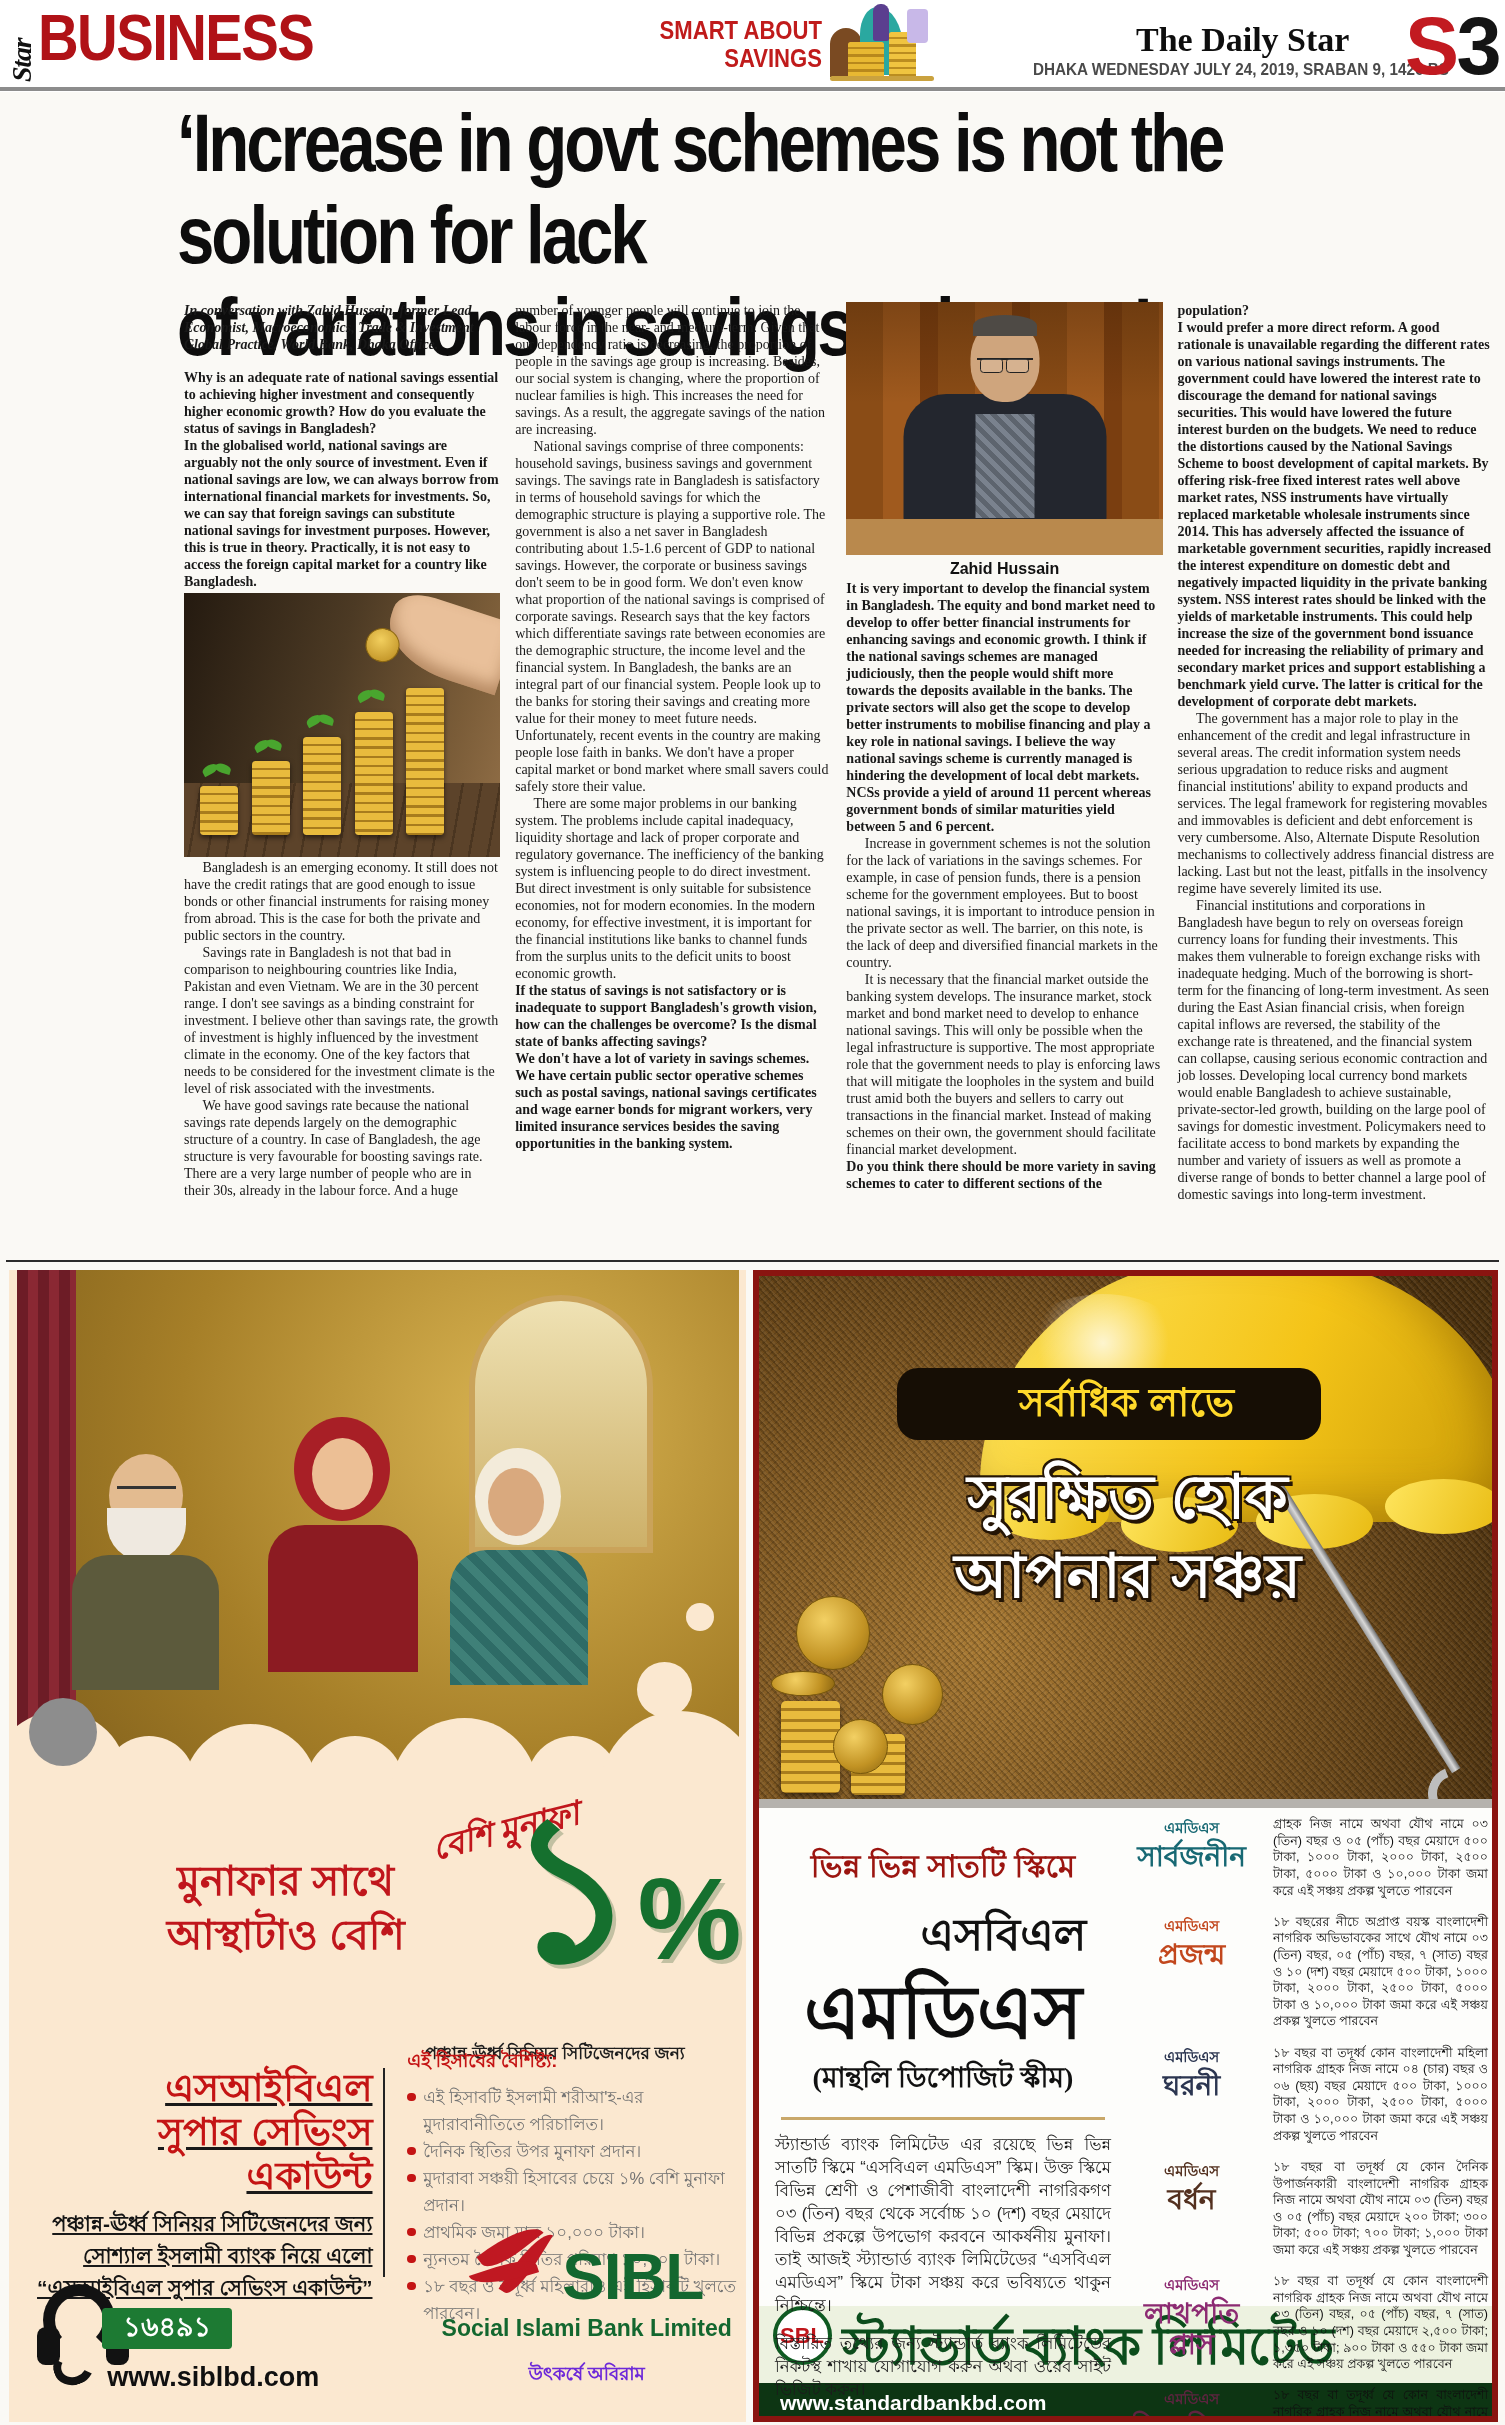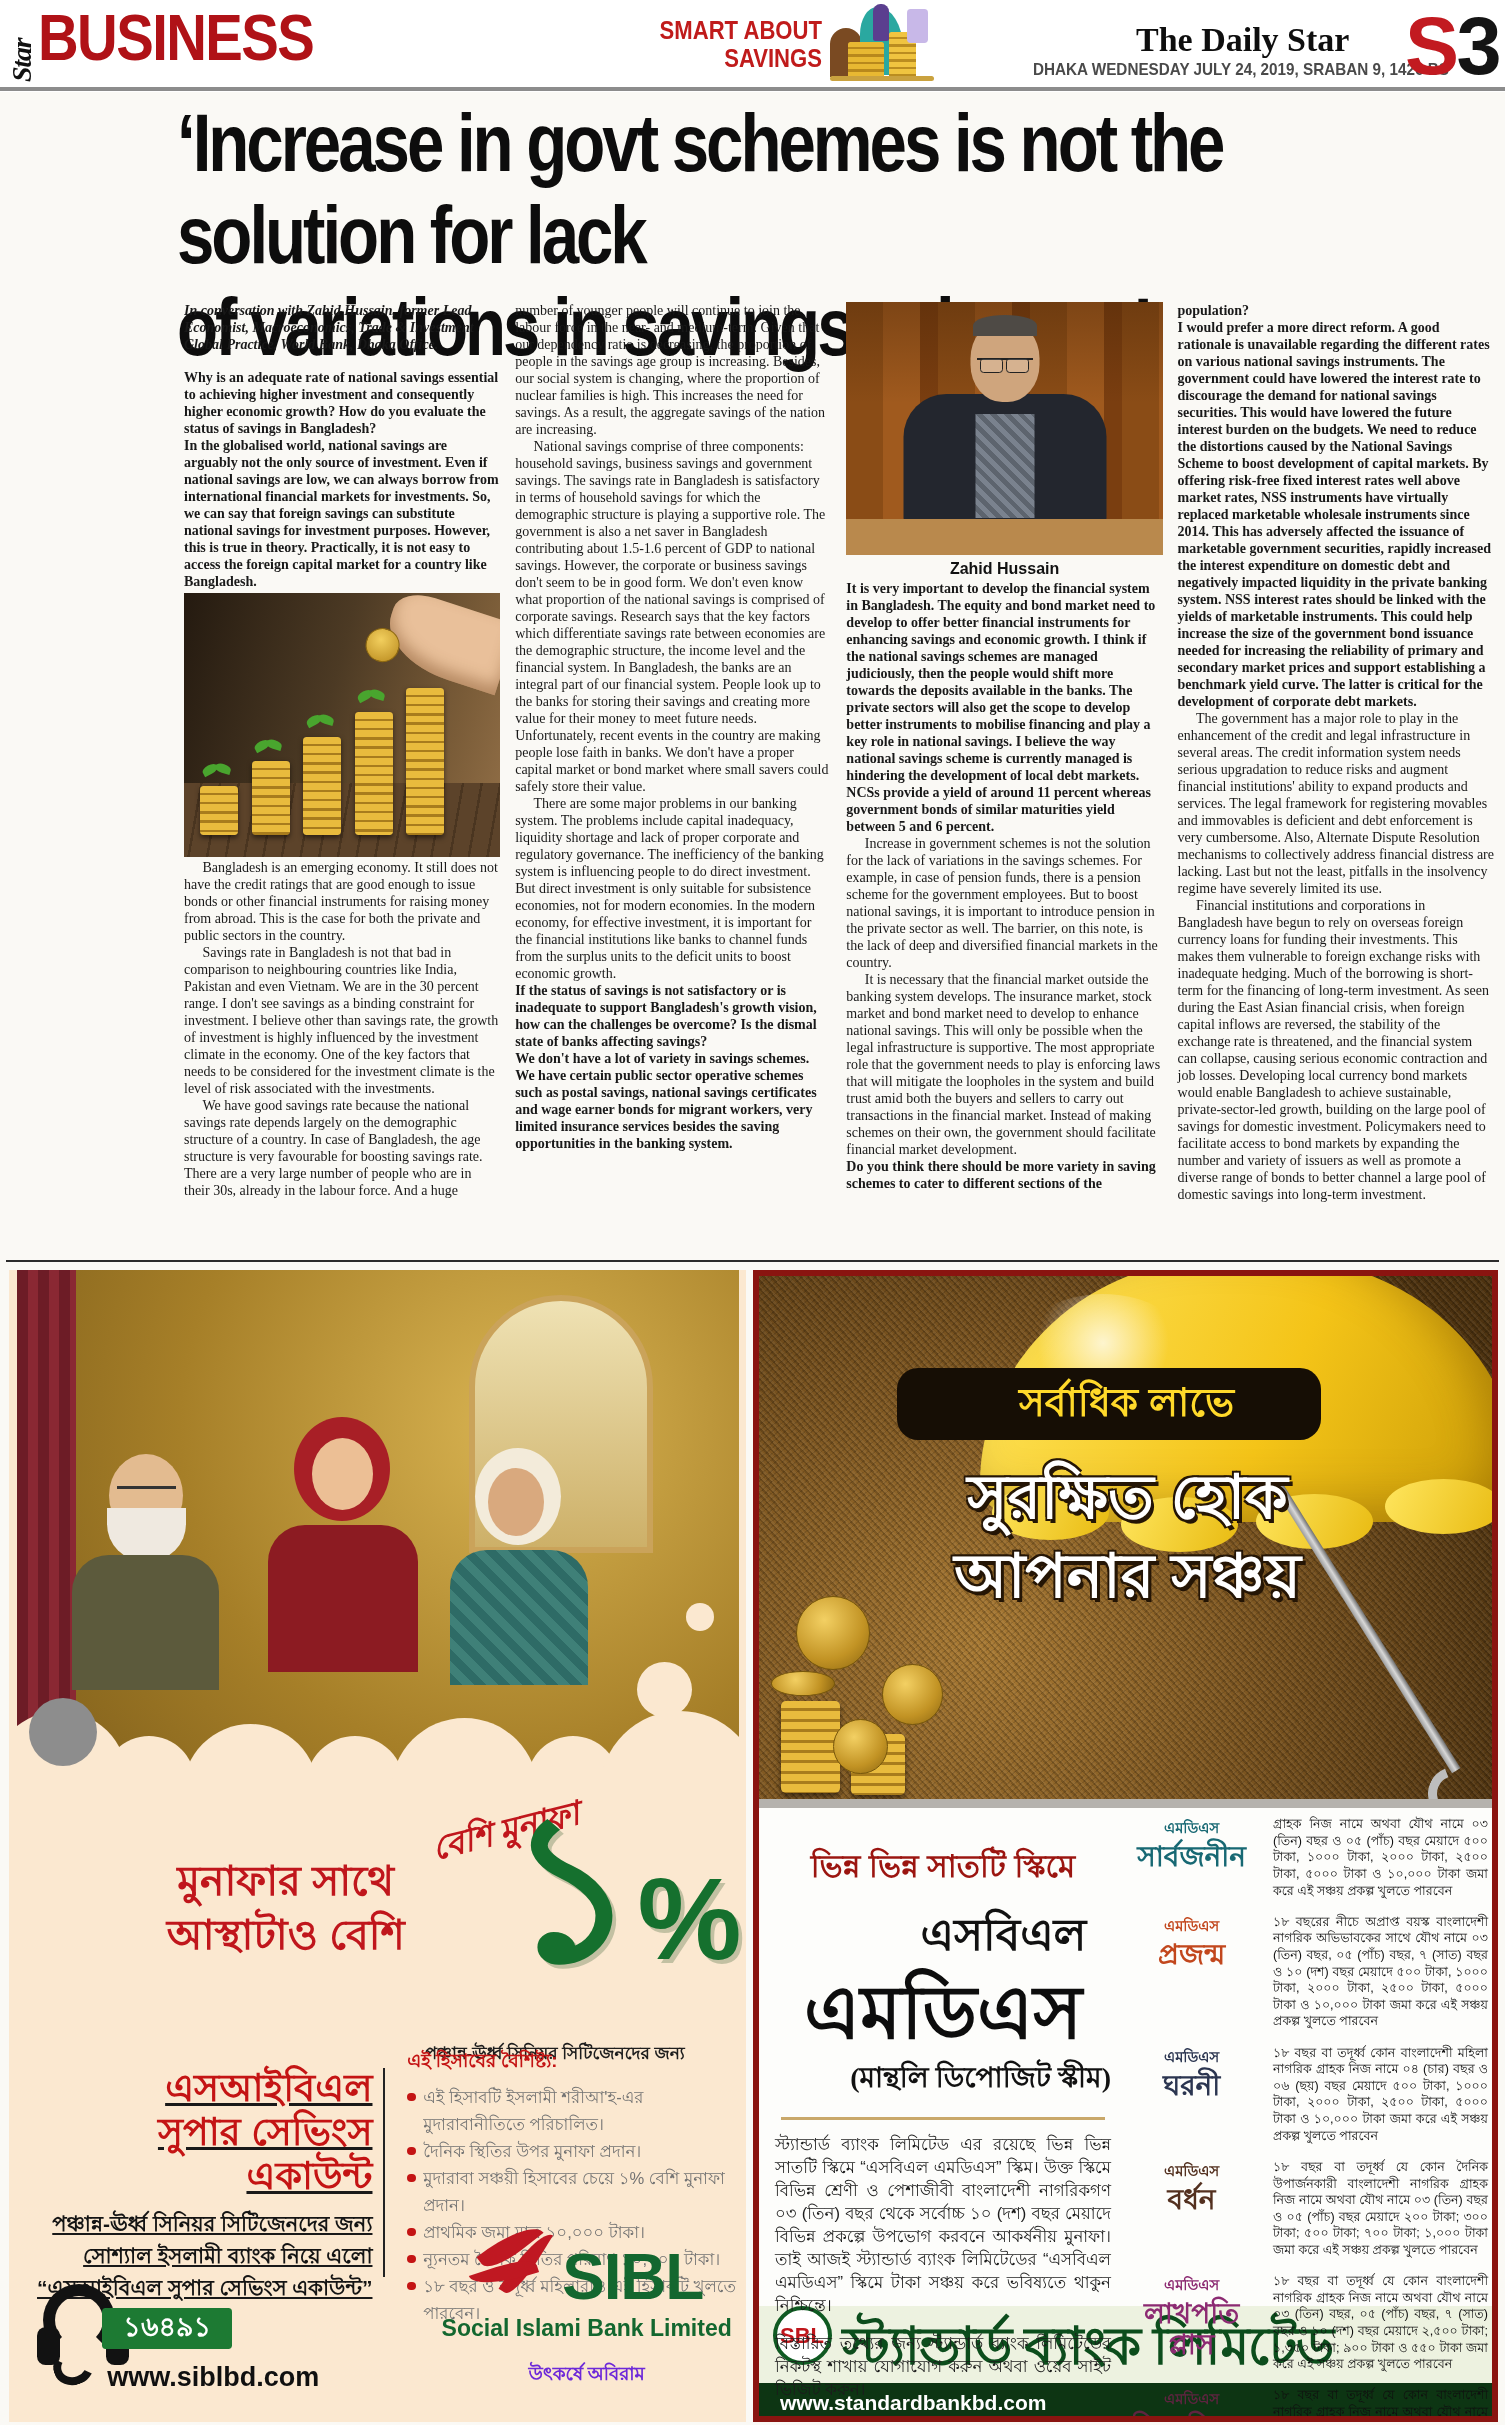--- a/index.html
+++ b/index.html
@@ -160,21 +160,21 @@
     text-align:center;font:800 39px "Liberation Sans",sans-serif;color:#ffd92a;line-height:70px;padding-left:35px;}
   .sbl-head{position:absolute;left:74px;top:182px;width:589px;text-align:center;
     font:800 61px "Liberation Sans",sans-serif;color:#fff;line-height:79px;
     text-shadow:3.1px 3.7px 0 #241505,-1.8px -1.8px 0 #241505,1.8px -1.8px 0 #241505,-1.8px 1.8px 0 #241505;}
   .sbl-strip{width:100%;height:8.6px;background:#b5b2ad;}
   .sbl-content{position:relative;width:100%;height:498px;background:#fdfdfb;}
   .sbl-left{position:absolute;left:16px;top:34px;width:336px;}
   .sbl-left .t1{font:800 31px "Liberation Sans",sans-serif;color:#9b1510;text-align:center;}
   .sbl-left .t2{font:800 44px "Liberation Sans",sans-serif;color:#111;text-align:right;margin-top:8.6px;padding-right:24.6px;}
   .sbl-left .t3{font:900 74px "Liberation Sans",sans-serif;color:#0d0d0d;line-height:75px;text-align:center;}
-  .sbl-left .t4{font:700 28px "Liberation Serif",serif;color:#111;text-align:right;margin-top:6.1px;}
+  .sbl-left .t4{font:700 28px "Liberation Serif",serif;color:#111;text-align:center;margin-top:6.1px;}
   .sbl-left hr{border:none;border-top:3.1px solid #c9a86a;margin:13.5px 6.1px;}
   .sbl-left p{font:500 16.6px "Liberation Sans",sans-serif;line-height:23px;color:#1c1c1c;text-align:justify;margin-bottom:14.7px;}
   .schemes{position:absolute;left:361px;top:8.6px;width:368px;}
   .scheme-row{display:flex;margin-bottom:14.7px;}
   .scheme-label{flex:0 0 153px;text-align:center;padding-right:9.8px;}
   .scheme-prefix{display:block;font:700 14.7px "Liberation Sans",sans-serif;}
   .scheme-name{display:block;font:900 28px "Liberation Sans",sans-serif;line-height:31px;}
   .scheme-desc{flex:1;font:500 12.6px "Liberation Sans",sans-serif;line-height:16.6px;color:#101010;text-align:justify;}
   .sbl-band{width:100%;height:77px;background:#edf2e0;display:flex;align-items:flex-start;}
   .sbl-logo-circle{flex:0 0 59px;height:59px;margin:0 11px 0 13.5px;border-radius:50%;border:4.3px solid #0f5a22;

